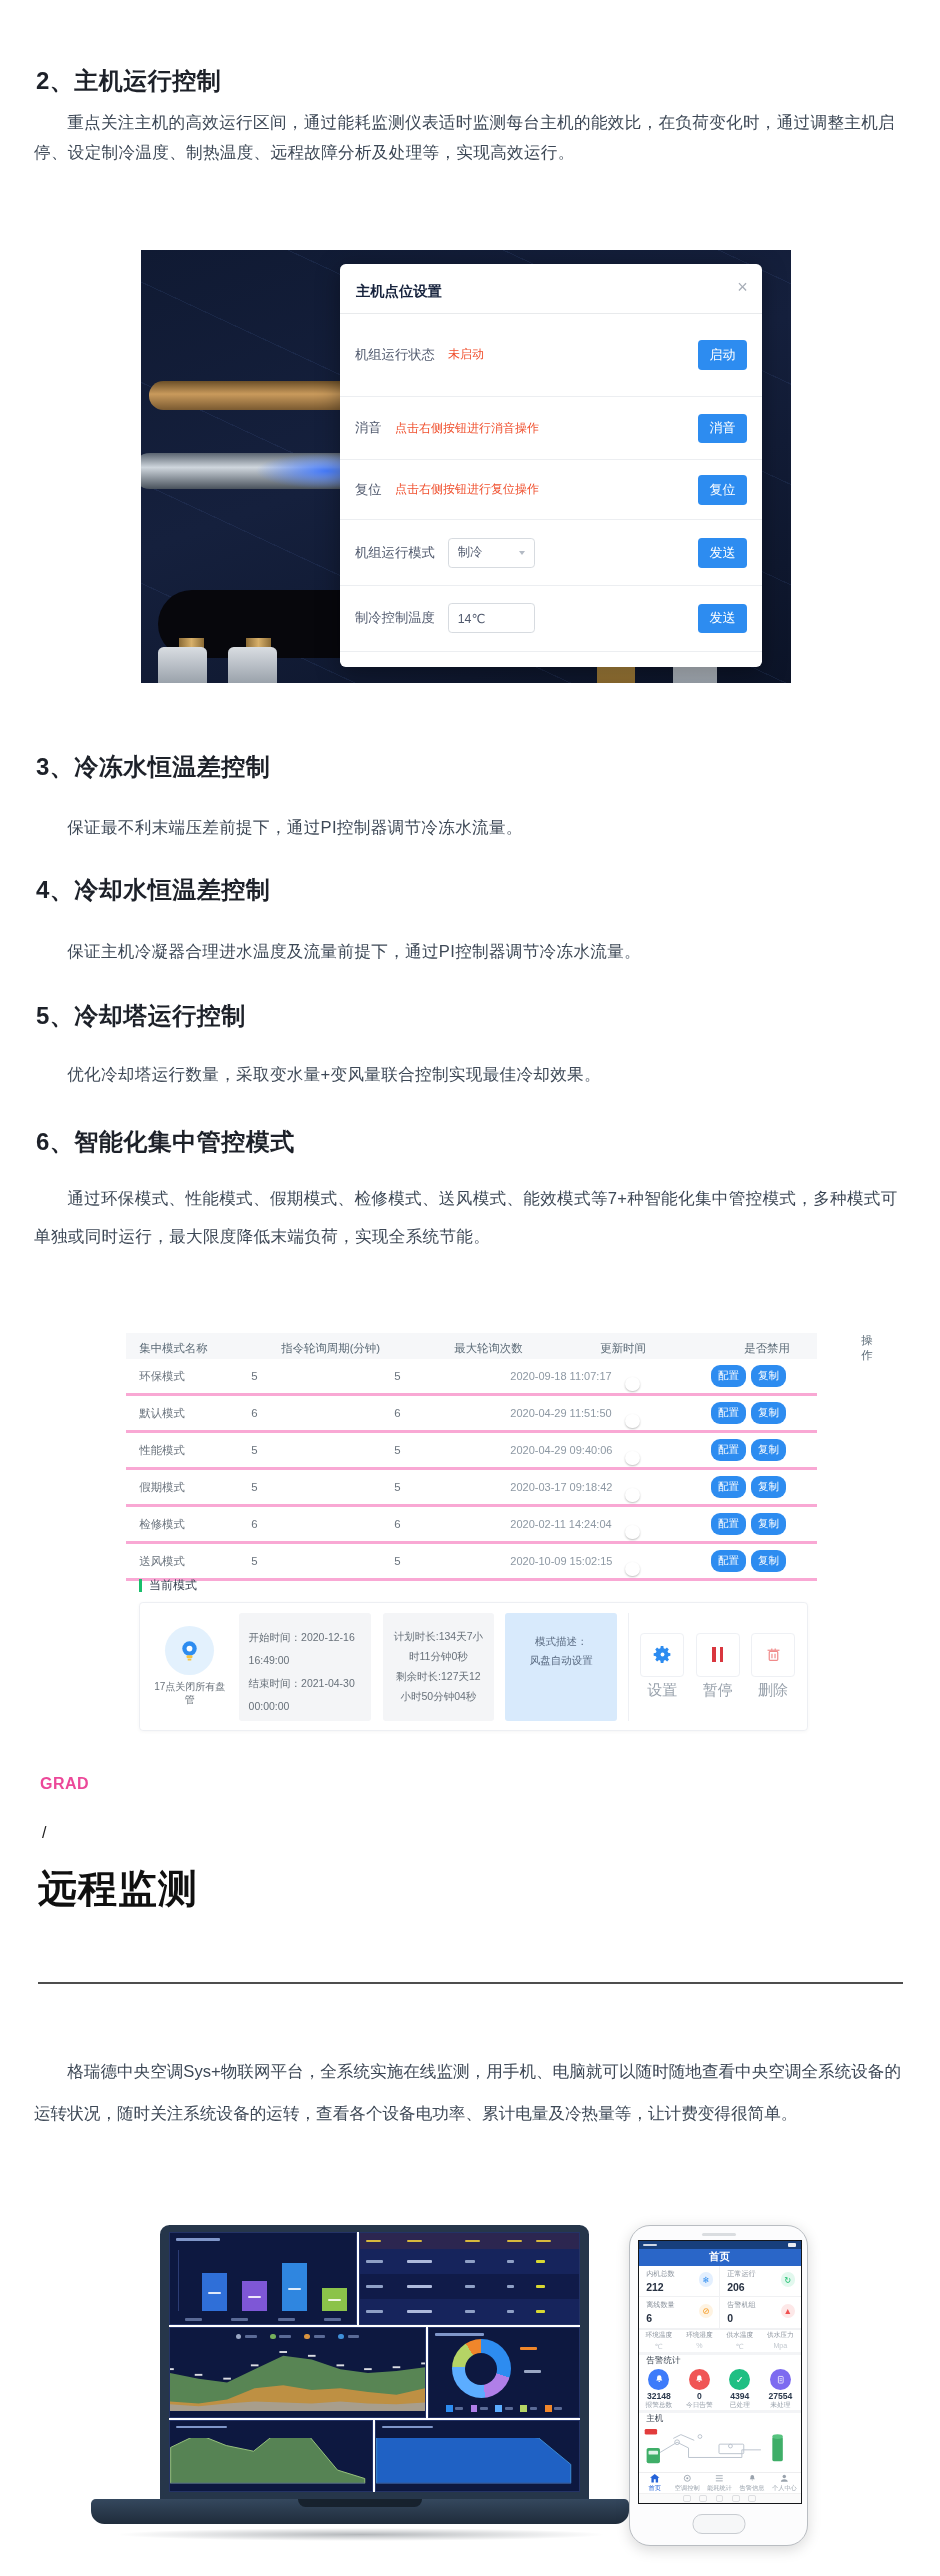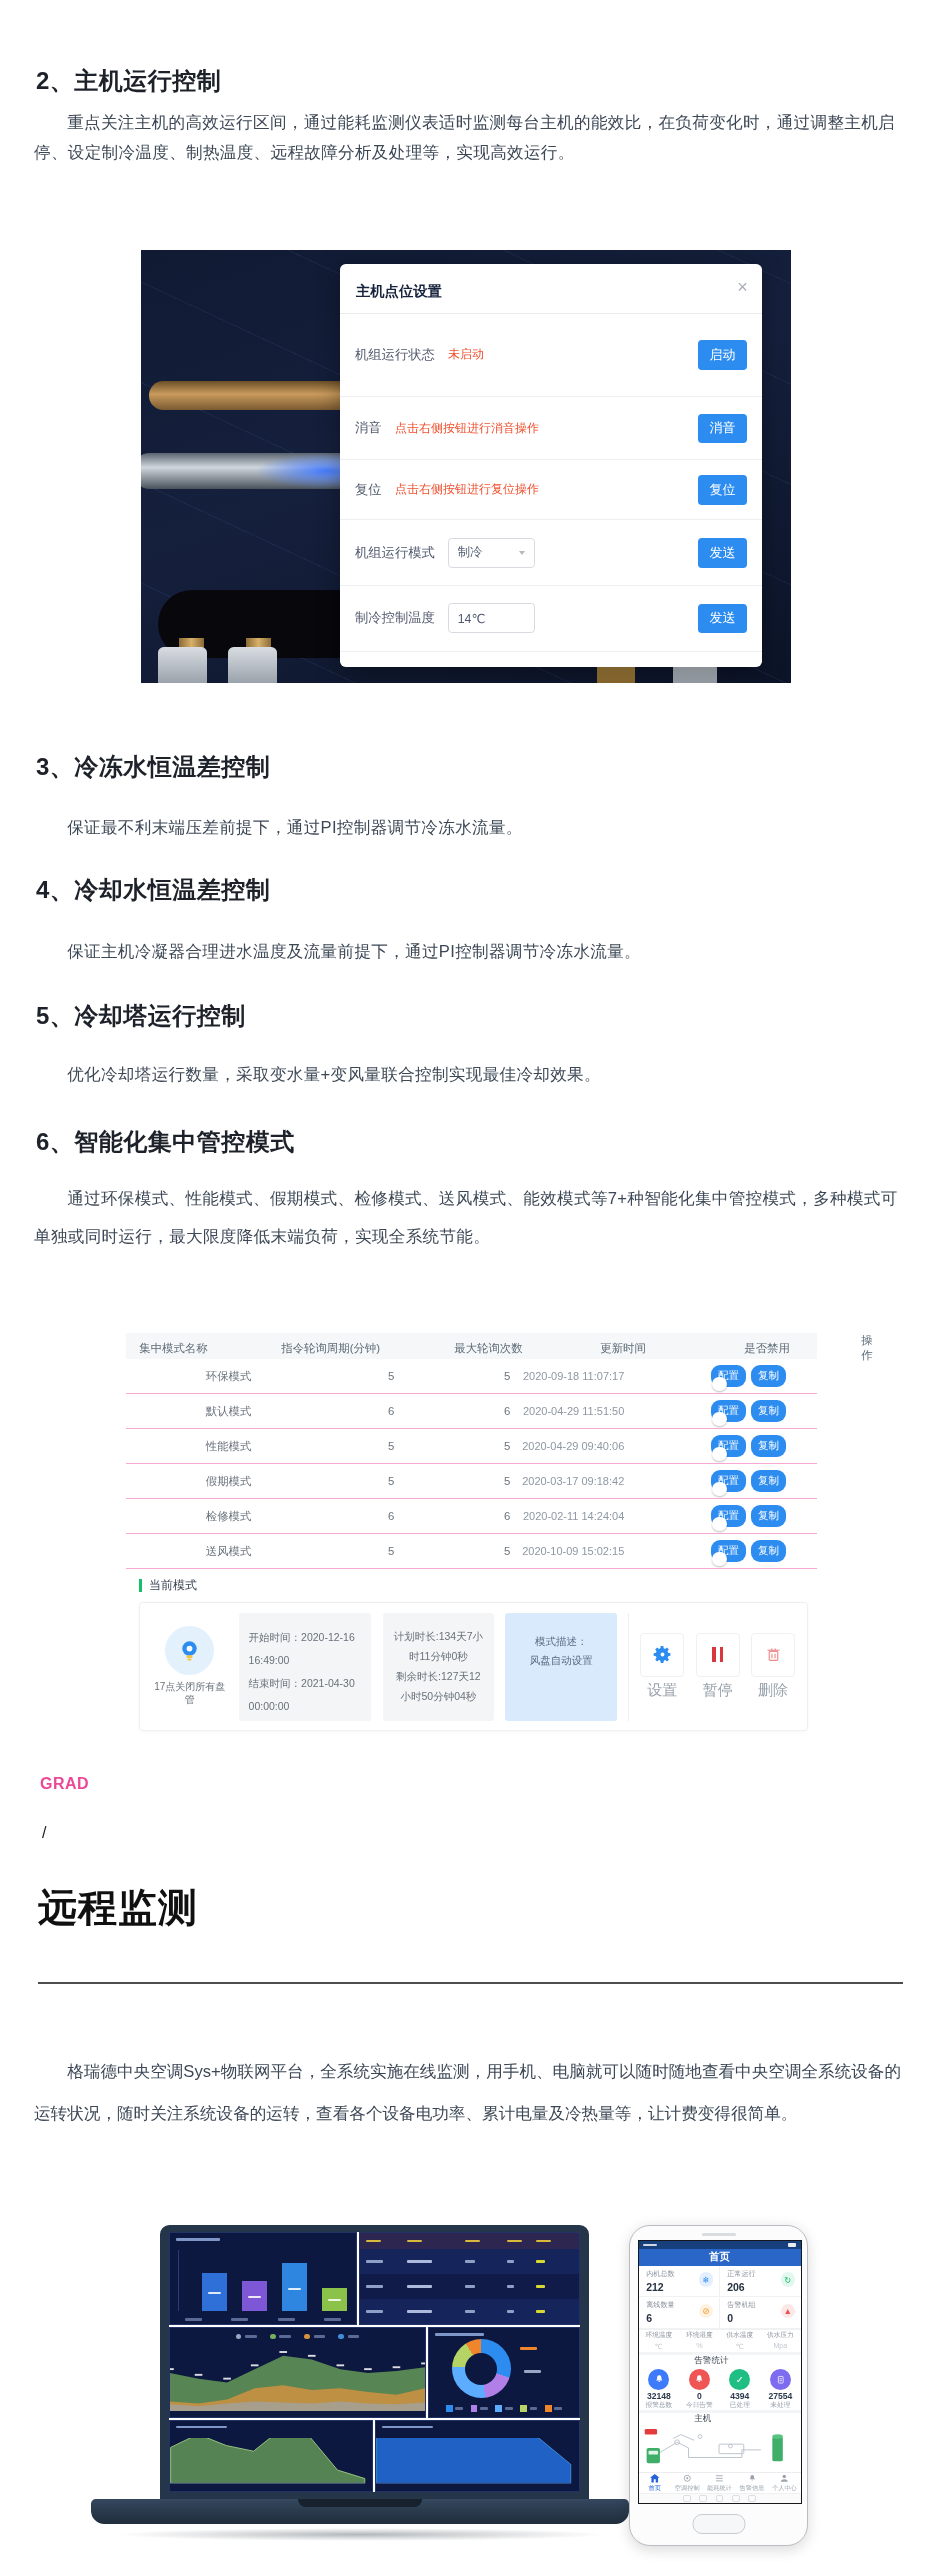--- a/index.html
+++ b/index.html
@@ -38,21 +38,21 @@
   .selbox,.inpbox{width:87px;height:30px;border:1px solid #d7dbe0;border-radius:3.8px;display:flex;align-items:center;
         padding:0 8.6px;box-sizing:border-box;font-size:12.4px;color:#515a6e;background:#fff;}
   .selbox .caret{margin-left:auto;width:0;height:0;border-left:3.8px solid transparent;border-right:3.8px solid transparent;
         border-top:4.8px solid #b3bac4;}
 
   
   #img2{position:absolute;left:126px;top:1333px;width:691px;height:410px;background:#fff;font-size:11.4px;}
   .mt-head{height:26px;background:#f6f7f9;display:grid;grid-template-columns:112px 143px 116px 114px 87px 1fr;
         align-items:center;color:#5c6b77;padding-left:13.3px;gap:30px;}
   .mt-row{height:34px;display:grid;grid-template-columns:112px 143px 116px 114px 87px 1fr;align-items:center;
-        color:#6a737d;border-bottom:1px solid #f9a8d4;padding-left:13.3px;text-align:right;}
+        color:#6a737d;border-bottom:3px solid #f9a8d4;padding-left:13.3px;}
   .mt-row .dt{color:#8d98a3;font-size:11px;}
   .toggle{width:32px;height:16px;border-radius:8.6px;background:#e1e5e9;position:relative;cursor:pointer;}
   .toggle::after{content:"";position:absolute;left:1px;top:1px;width:14.3px;height:14.3px;border-radius:50%;
         background:#fff;box-shadow:0 1px 1.9px rgba(0,0,0,.25);}
   .mt-actions{display:flex;gap:5.7px;}
   .mini-btn{background:#2d8cf0;color:#fff;font-size:10.5px;border-radius:9px;padding:3.8px 6.7px;cursor:pointer;}
   .cur-title{position:absolute;left:13.3px;top:244px;display:flex;align-items:center;gap:6.7px;font-size:12px;color:#3c4656;}
   .cur-title .bar{width:2.9px;height:12.4px;background:#19be6b;}
   #mcard{position:absolute;left:13.3px;top:269px;right:9.5px;height:129px;border:1px solid #edeff3;border-radius:3.8px;
         display:flex;align-items:center;padding:9.5px 11.4px;box-sizing:border-box;gap:11.4px;box-shadow:0 1px 3.8px rgba(0,0,0,.04);}
@@ -67,21 +67,21 @@
   .act{display:flex;flex-direction:column;align-items:center;gap:4.8px;}
   .act .sq{width:42px;height:42px;border:1px solid #eef0f4;border-radius:3.8px;display:flex;align-items:center;
         justify-content:center;cursor:pointer;background:#fff;}
   .act .al{font-size:15px;color:#9aa3ad;}
   .pause-i{display:flex;gap:3.8px;}
   .pause-i i{width:3.8px;height:14.3px;background:#d9363e;display:block;}
 
   
   #grad{position:absolute;left:40px;top:1775px;font-size:16px;font-weight:700;color:#ec4899;letter-spacing:0.5px;}
   #slash{position:absolute;left:42px;top:1824px;font-size:16px;color:#222;}
-  #rm-h{position:absolute;left:38px;top:1862px;font-size:39px;font-weight:700;color:#101010;letter-spacing:1px;margin-top:19px;}
+  #rm-h{position:absolute;left:38px;top:1862px;font-size:39px;font-weight:700;color:#101010;letter-spacing:1px;}
   #rm-hr{position:absolute;left:38px;top:1982px;width:865px;height:1.9px;background:#4d4d4d;}
   #rm-p{position:absolute;left:34px;top:2051px;width:870px;font-size:16.6px;line-height:42px;color:#3d4856;text-indent:2em;}
 
   
   #lap-lid{position:absolute;left:160px;top:2225px;width:429px;height:276px;background:#0d1840;
         border:solid #26364a;border-width:7.6px 9.5px 9.5px 9.5px;border-radius:9.5px 9.5px 0 0;box-sizing:border-box;}
   #lap-screen{position:absolute;inset:0;background:#fff;display:flex;flex-direction:column;gap:1.9px;}
   .lrow{display:flex;gap:1.9px;}
   .lpanel{background:#0d1840;border:1px solid #233266;box-sizing:border-box;position:relative;overflow:hidden;}
   #lap-base{position:absolute;left:91px;top:2499px;width:538px;height:25px;border-radius:4.8px 4.8px 13.3px 13.3px;
@@ -124,21 +124,21 @@
   .p-card{height:27.6px;padding:2.9px 5.7px 0 7.6px;border-right:1px solid #f0f1f3;border-bottom:1px solid #f0f1f3;
         display:flex;justify-content:space-between;}
   .p-card .tx .l{font-size:7.1px;color:#8a929c;}
   .p-card .tx .v{font-size:10.5px;font-weight:700;color:#273142;margin-top:1.9px;}
   .p-ic{width:14.3px;height:14.3px;border-radius:50%;display:flex;align-items:center;justify-content:center;
         font-size:8.6px;margin-top:3.8px;}
   .p-sens{display:grid;grid-template-columns:repeat(4,1fr);height:25px;align-items:center;text-align:center;}
   .p-sens .sl{font-size:6.7px;color:#8a929c;}
   .p-sens .su{font-size:7.1px;color:#c2c8cf;margin-top:1.9px;}
   .p-gap{height:3.8px;background:#f3f4f6;}
-  .p-sect{height:13.3px;display:flex;align-items:center;padding-left:7.6px;font-size:8.6px;color:#3b4552;background:#fff;margin-left:48px;}
+  .p-sect{height:13.3px;display:flex;align-items:center;padding-left:7.6px;font-size:8.6px;color:#3b4552;background:#fff;}
   .p-alarms{display:grid;grid-template-columns:repeat(4,1fr);height:45px;text-align:center;}
   .p-al .cir{width:21px;height:21px;border-radius:50%;margin:1.9px auto 1px;display:flex;align-items:center;
         justify-content:center;color:#fff;font-size:9.5px;font-weight:700;}
   .p-al .v{font-size:8.6px;font-weight:700;color:#2c3a4e;}
   .p-al .l{font-size:6.7px;color:#98a1ab;}
   .p-host{flex:1;position:relative;background:#fff;}
   .p-nav{height:22px;border-top:1px solid #ededef;display:grid;grid-template-columns:repeat(5,1fr);
         align-items:center;text-align:center;background:#fff;}
   .p-nav .ni{display:flex;flex-direction:column;align-items:center;gap:1px;color:#9aa3ad;cursor:pointer;}
   .p-nav .ni .nl{font-size:6.2px;}

